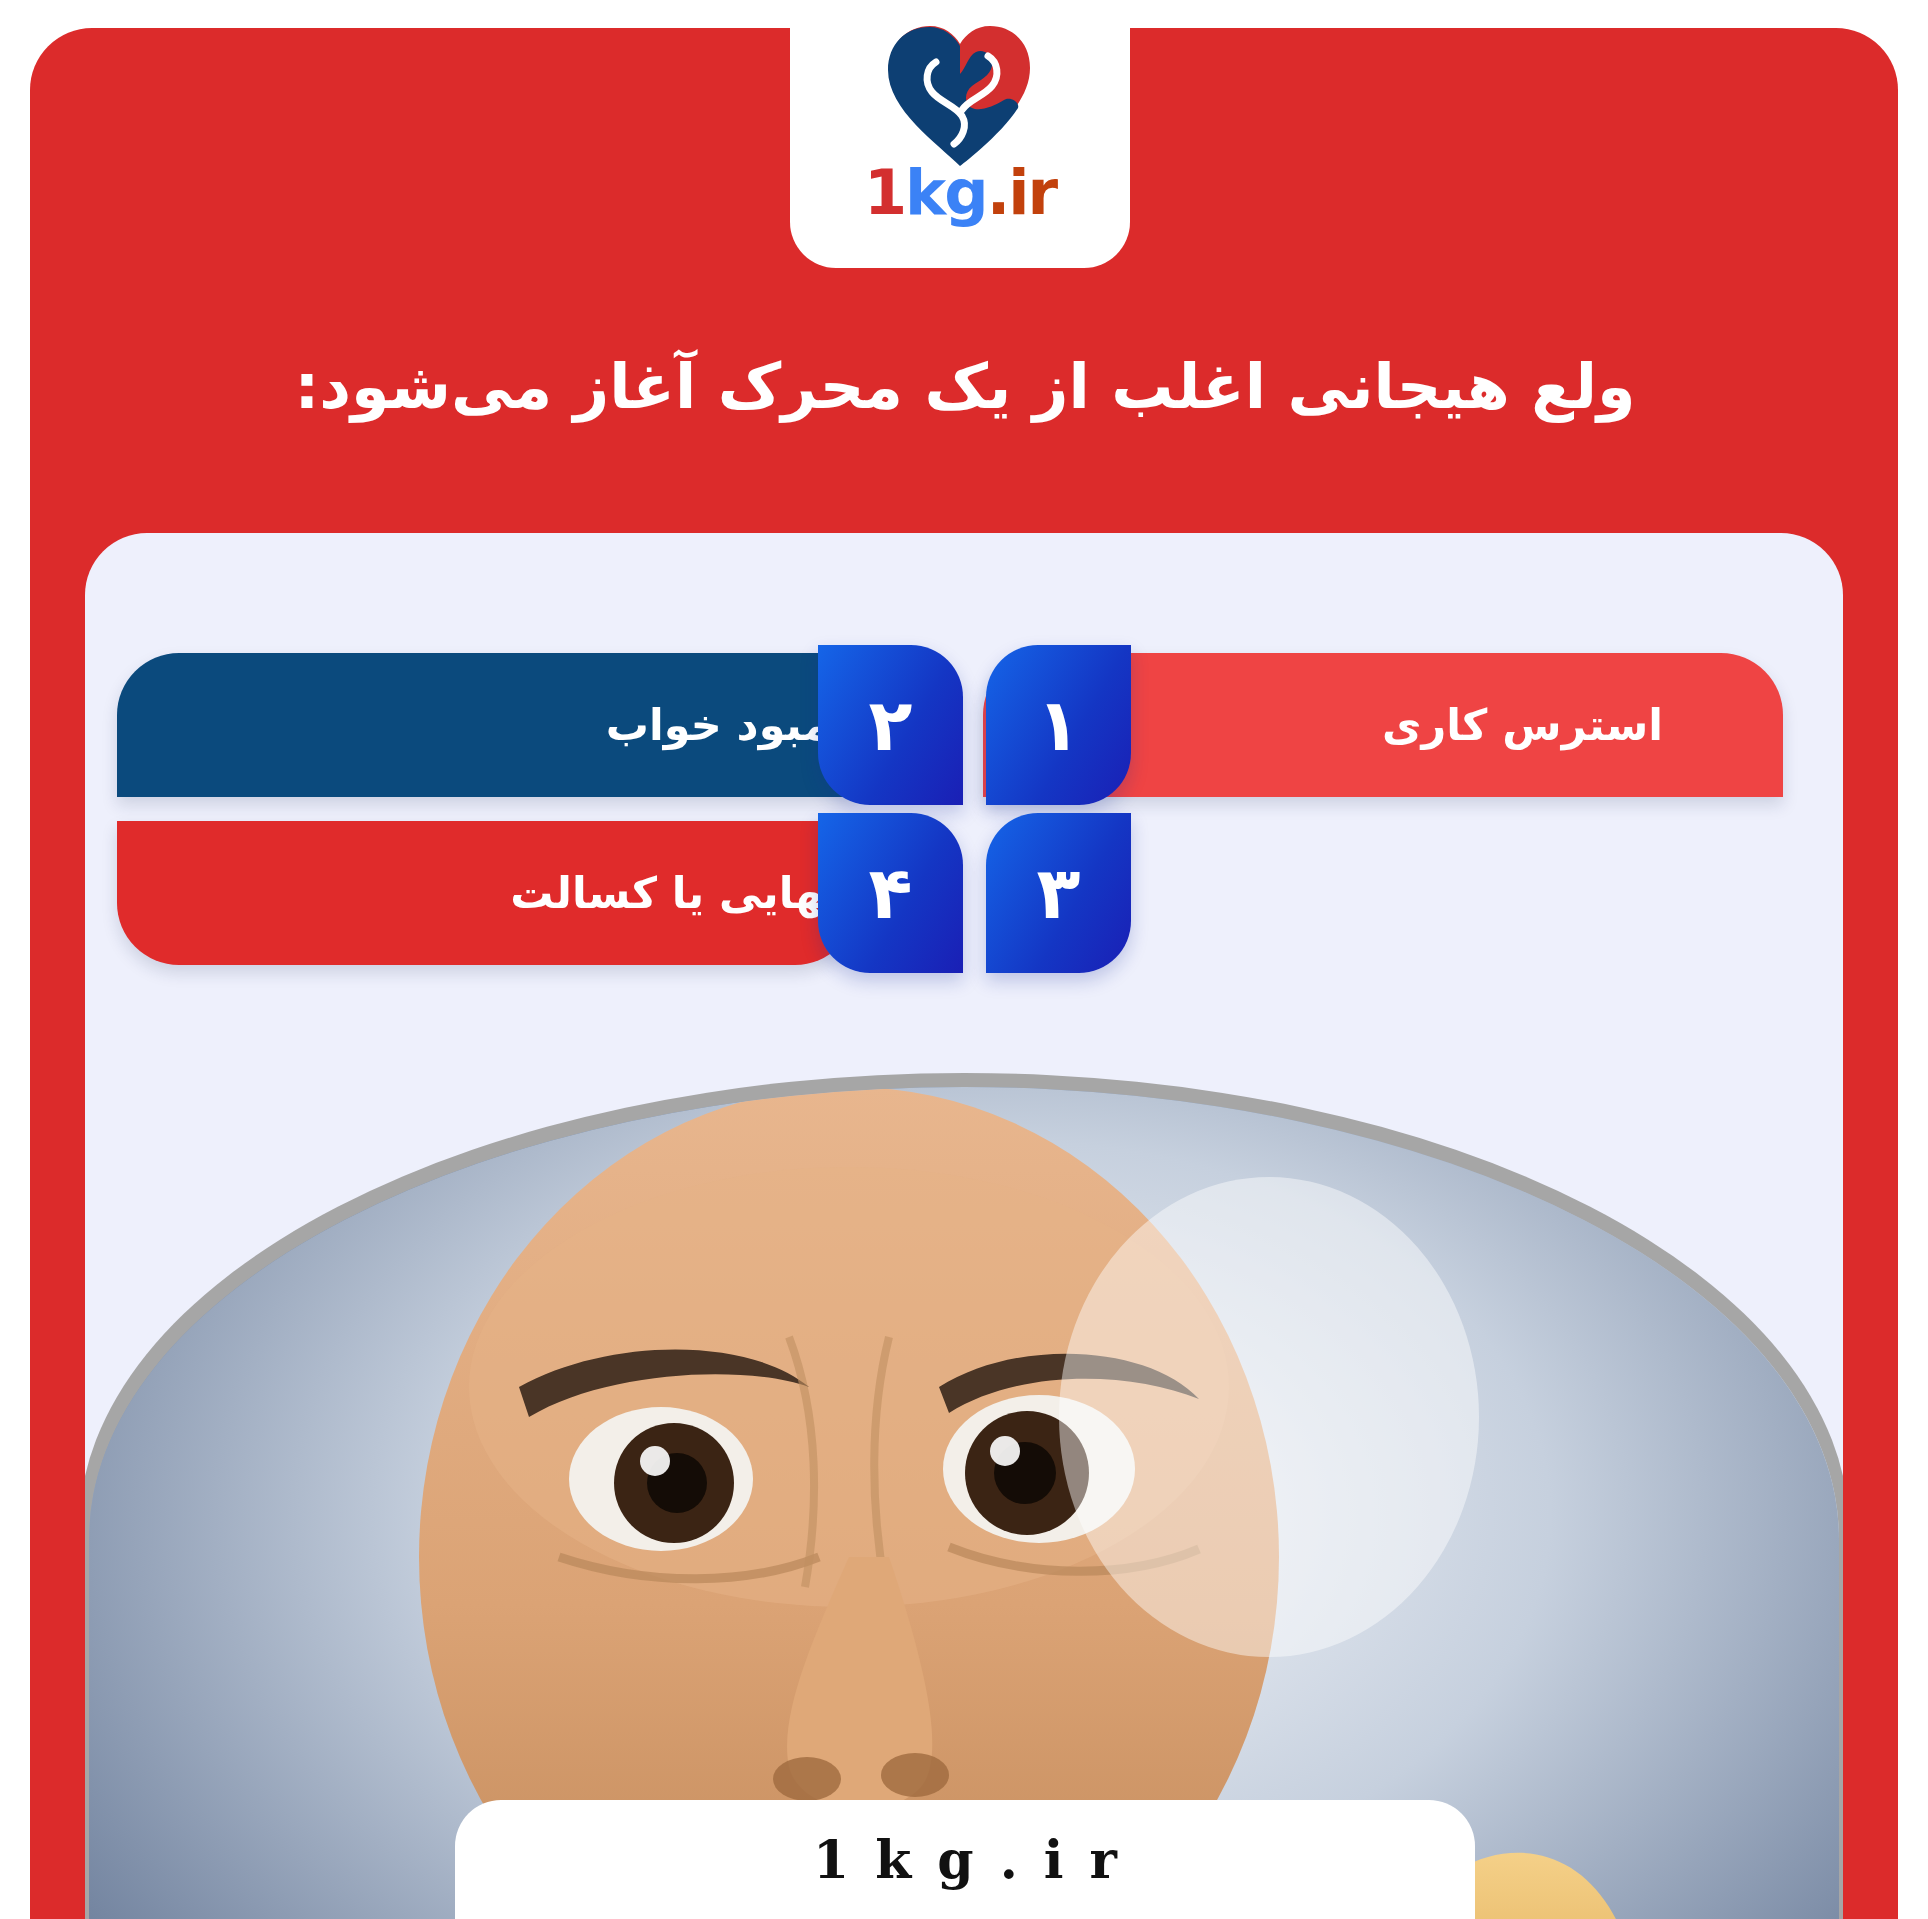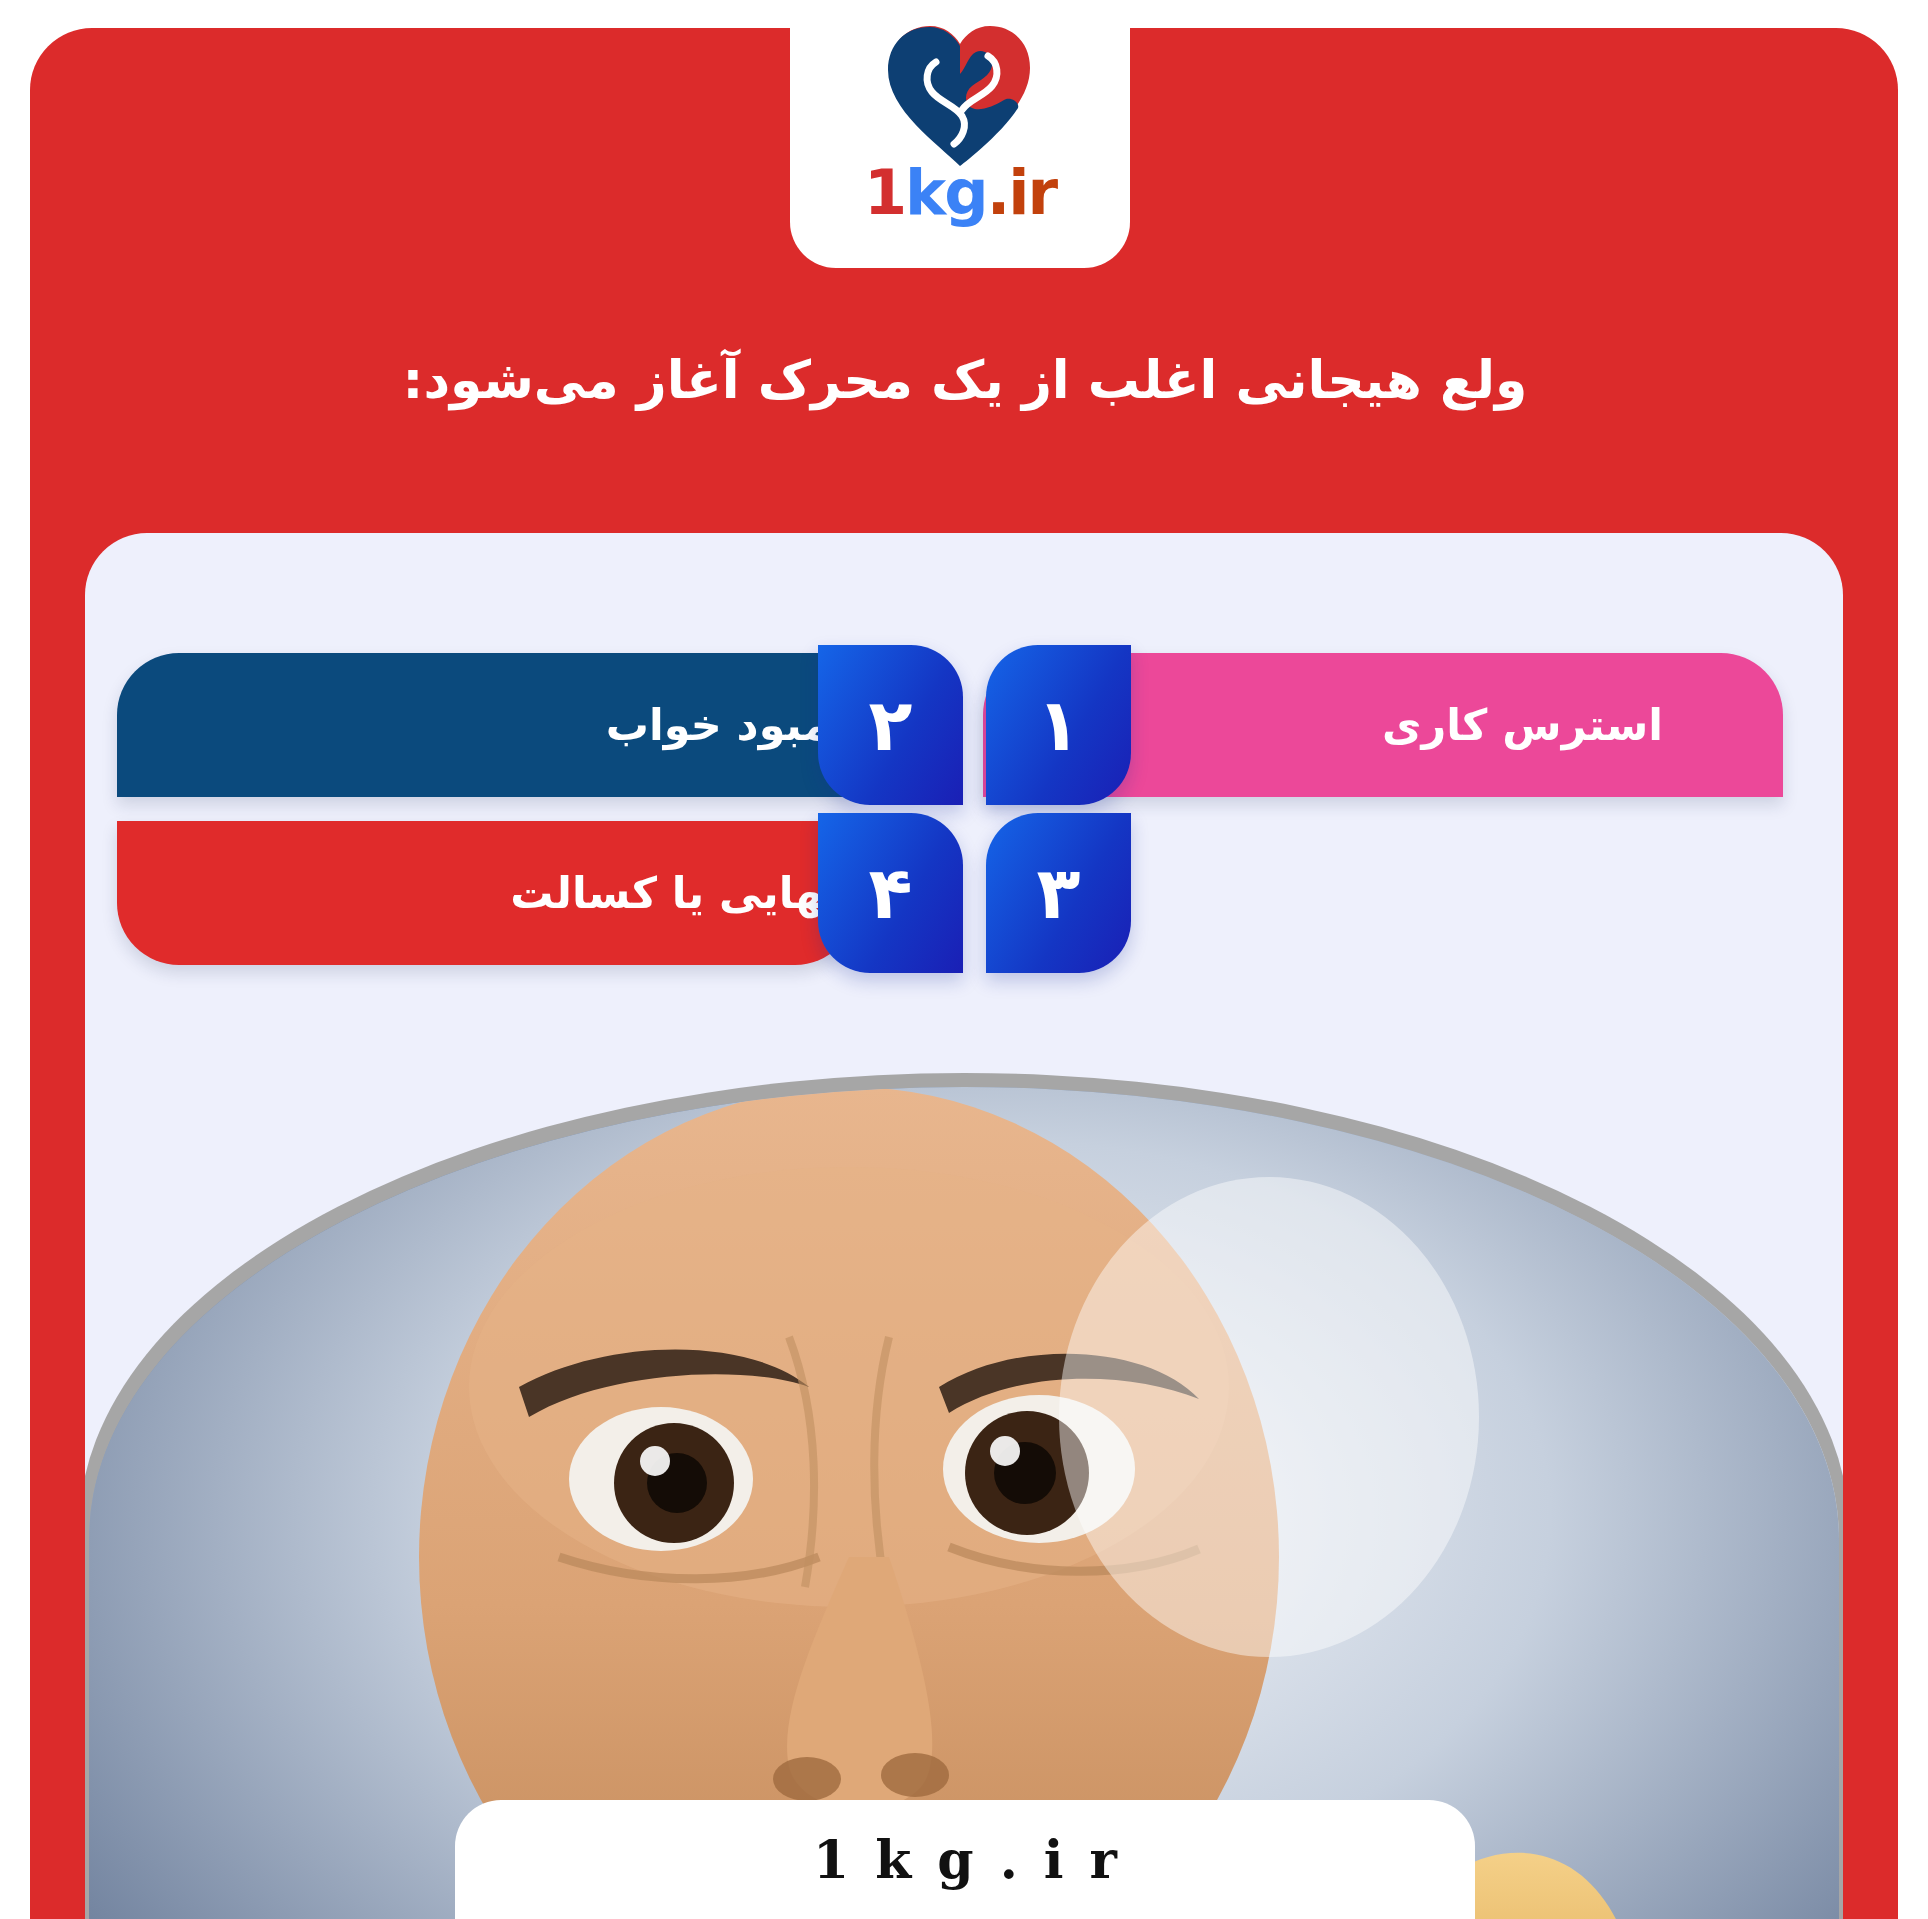--- a/index.html
+++ b/index.html
@@ -24,21 +24,21 @@
     margin-top:-6px;font-size:62px;font-weight:bold;letter-spacing:-2px;
     font-family:"DejaVu Sans","Liberation Sans",sans-serif;line-height:1;
   }
   .lt-1{color:#d32f2f;}
   .lt-kg{color:#3b82f6;}
   .lt-ir{color:#c2410c;}
 
   
   .headline{
     position:absolute;left:120px;top:345px;width:1690px;
-    text-align:center;color:#ffffff;font-size:52px;font-weight:bold;
+    text-align:center;color:#ffffff;font-size:62px;font-weight:bold;
     direction:rtl;line-height:1.35;z-index:5;
     font-family:"DejaVu Sans","Liberation Sans",sans-serif;
   }
 
   
   .panel{
     position:absolute;left:85px;top:533px;width:1758px;height:1386px;
     background:#eef0fc;border-radius:62px 62px 0 0;overflow:hidden;z-index:4;
   }
 
@@ -123,21 +123,21 @@
     </div>
     <div class="logo-text"><span class="lt-1">1</span><span class="lt-kg">kg</span><span class="lt-ir">.ir</span></div>
   </div>
 
   <div class="panel">
 
     <div class="grid">
 
       <div class="rowwrap r1" style="top:120px;">
         <div class="cards r1">
-          <div class="card card-right" style="background: #ec4899;">
+          <div class="card card-right" style="background: #ef4444;">
             <span>استرس کاری</span>
           </div>
           <div class="card card-left" style="background: rgb(11, 74, 125);">
             <span>کمبود خواب</span>
           </div>
           <div class="badge badge-a">۱</div>
           <div class="badge badge-b">۲</div>
         </div>
       </div>
 

